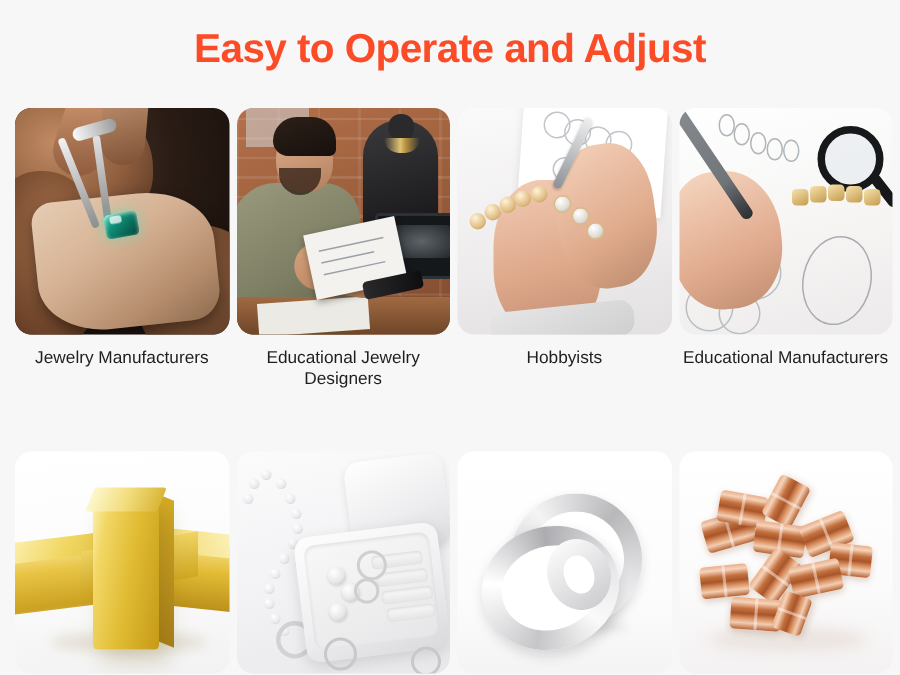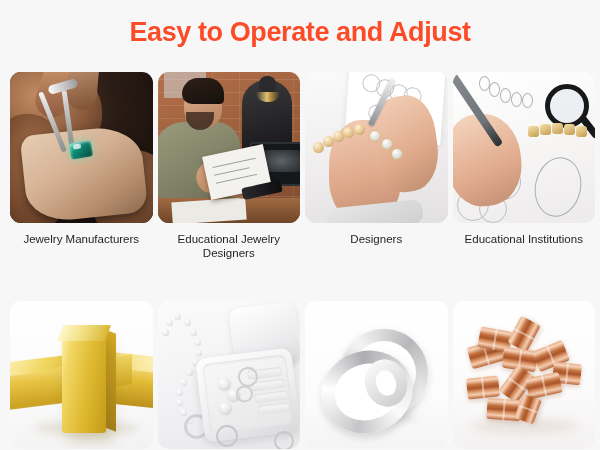--- a/index.html
+++ b/index.html
@@ -350,21 +350,21 @@
               <div class="bead" style="left:20px; top:9px;"></div>
               <div class="bead" style="left:30px; top:5px;"></div>
               <div class="bead" style="left:41px; top:2px;"></div>
             </div>
             <div class="stone" style="left:64px; top:58px;"></div>
             <div class="stone" style="left:76px; top:66px;"></div>
             <div class="stone" style="left:86px; top:76px;"></div>
             <div class="sh cuff"></div>
           </div>
         </div>
-        <div class="caption">Designers</div>
+        <div class="caption">Hobbyists</div>
       </div>
 
       <div class="cell">
         <div class="card c4">
           <div class="art">
             <div class="chain-dot" style="left:26px; top:4px;"></div>
             <div class="chain-dot" style="left:36px; top:10px;"></div>
             <div class="chain-dot" style="left:47px; top:16px;"></div>
             <div class="chain-dot" style="left:58px; top:20px;"></div>
             <div class="chain-dot" style="left:69px; top:21px;"></div>
@@ -380,21 +380,21 @@
             <div class="stone" style="right:8px; top:54px; width:11px; height:11px; border-radius:3px; background:linear-gradient(150deg,#f7e2ad,#c49b4e); border:none; position:absolute;"></div>
             <div class="ln" style="left:38px; top:96px; width:22px; height:22px;"></div>
             <div class="ln" style="left:32px; top:92px; width:34px; height:34px;"></div>
             <div class="sh ov"></div>
             <div class="ln" style="left:4px; bottom:2px; width:30px; height:30px;"></div>
             <div class="ln" style="left:26px; bottom:0px; width:26px; height:26px;"></div>
             <div class="sh hand"></div>
             <div class="sh pencil"></div>
           </div>
         </div>
-        <div class="caption">Educational Institutions</div>
+        <div class="caption">Educational Manufacturers</div>
       </div>
 
     </div>
 
     <div class="row row-two">
 
       <div class="cell">
         <div class="card c5">
           <div class="art">
             <div class="sh gshadow"></div>

